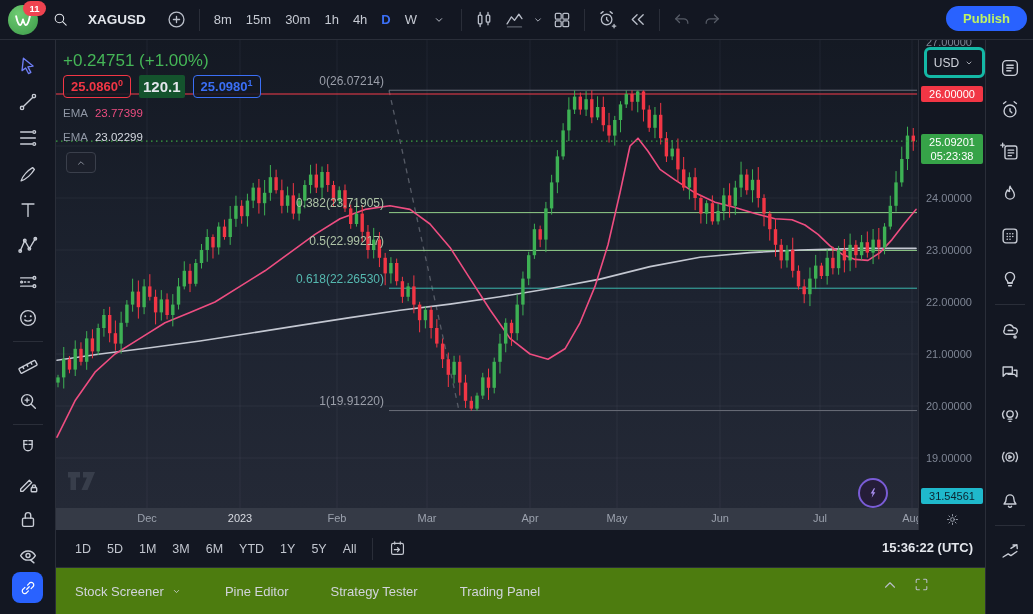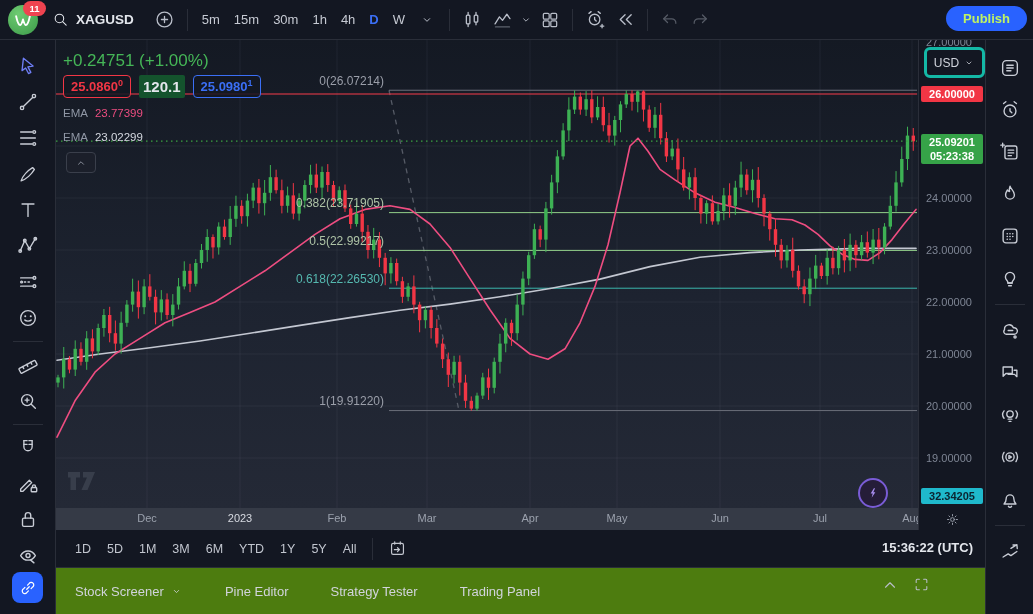--- a/index.html
+++ b/index.html
@@ -13,21 +13,21 @@
   
   #topbar{left:0;top:0;width:1033px;height:39px;display:flex;align-items:center;
           border-bottom:1px solid #2a2e39;background:#131722;z-index:30;}
   .tb-sep{width:1px;height:22px;background:#2a2e39;margin:0 7px;flex:none;}
   .tb-btn{display:flex;align-items:center;justify-content:center;height:32px;min-width:30px;
           border-radius:4px;color:#b9bec9;cursor:pointer;flex:none;}
   #logo{position:relative;width:30px;height:30px;margin:0 14px 0 8px;flex:none;}
   #logo .disc{width:30px;height:30px;border-radius:50%;background:radial-gradient(circle at 35% 30%,#6ecb72,#3c9a49);}
   #logo .nbadge{position:absolute;right:-8px;top:-4px;min-width:17px;height:15px;border-radius:8px;
                 background:#ef4350;color:#fff;font-size:9.5px;font-weight:700;display:flex;align-items:center;justify-content:center;padding:0 3px;}
-  #symbol-search{display:flex;align-items:center;gap:7px;font-weight:700;font-size:13.5px;color:#e3e6ec;cursor:pointer;}
+  #symbol-search{display:flex;align-items:center;gap:19px;font-weight:700;font-size:13.5px;color:#e3e6ec;cursor:pointer;}
   .tf{font-size:13px;color:#c6cad3;padding:0 7px;height:30px;display:flex;align-items:center;border-radius:4px;cursor:pointer;flex:none;}
   .tf.active{color:#3b6ff5;font-weight:700;}
   #account{display:flex;align-items:center;gap:8px;font-size:13px;color:#d1d4dc;cursor:pointer;}
   #publish{position:absolute;right:6px;top:6px;height:25px;padding:0 17px;background:#2962ff;color:#bef264;
            border:none;border-radius:14px;font-size:13px;font-weight:600;font-family:inherit;cursor:pointer;}
 
   
   #lefttools{left:0;top:39px;width:55px;height:575px;border-right:1px solid #2a2e39;background:#131722;z-index:20;}
   #righttools{left:985px;top:39px;width:48px;height:575px;border-left:1px solid #2a2e39;background:#131722;z-index:20;}
   .toolcol{display:flex;flex-direction:column;align-items:center;}
@@ -56,21 +56,21 @@
   .fib-label{position:absolute;right:649px;font-size:12px;z-index:4;white-space:nowrap;}
   #watermark{left:66px;top:470px;z-index:4;opacity:.95;}
   #boost{left:858px;top:478px;width:26px;height:26px;border-radius:50%;background:#251d38;border:2px solid #7a5cd6;
          display:flex;align-items:center;justify-content:center;z-index:5;cursor:pointer;}
 
   
   #price-axis{left:918px;top:39px;width:67px;height:491px;border-left:1px solid #2a2e39;background:#131722;overflow:hidden;z-index:10;}
   #usd-btn{position:absolute;left:5px;top:8px;width:55px;height:25px;border:3px solid #14b8a6;border-radius:6px;
            display:flex;align-items:center;justify-content:center;gap:4px;font-size:12px;color:#d1d4dc;cursor:pointer;}
   .ptick{position:absolute;left:7px;font-size:11px;color:#7e8594;}
-  .pbadge{position:absolute;left:2px;width:62px;border-radius:2px;font-size:11px;font-weight:700;color:#fff;
+  .pbadge{position:absolute;left:2px;width:62px;border-radius:2px;font-size:11px;font-weight:400;color:#fff;
           display:flex;flex-direction:column;align-items:center;justify-content:center;line-height:14px;}
   #gear-cell{left:918px;top:508px;width:67px;height:22px;border-left:1px solid #2a2e39;background:#131722;
              display:flex;align-items:center;justify-content:center;color:#9aa0ac;z-index:11;}
 
   
   #time-axis{left:55px;top:508px;width:863px;height:22px;background:#353a46;overflow:hidden;z-index:9;}
   .mtick{position:absolute;top:4px;font-size:11px;color:#9ba1ad;transform:translateX(-50%);}
   .mtick.strong{color:#d7dae1;}
 
   
@@ -111,21 +111,21 @@
     <div class="tb-btn" style="margin-left:16px">
       <span>
           <svg class="ic" width="21" height="21" viewBox="0 0 24 24">
             <circle cx="12" cy="12" r="8.5"></circle>
             <path d="M12 8.5v7M8.5 12h7"></path>
           </svg>
         </span>
     </div>
     <div class="tb-sep"></div>
     <div id="tf-group" style="display:flex;align-items:center">
-        <div class="tf">5m</div>
+        <div class="tf">8m</div>
         <div class="tf">15m</div>
         <div class="tf">30m</div>
         <div class="tf">1h</div>
         <div class="tf">4h</div>
         <div class="tf active">D</div>
         <div class="tf">W</div>
       </div>
     <div class="tb-btn">
         <span>
           <svg class="ic" width="16" height="16" viewBox="0 0 24 24">
@@ -701,21 +701,21 @@
         <div class="ptick" style="top: 205px;">23.00000</div>
         <div class="ptick" style="top: 257px;">22.00000</div>
         <div class="ptick" style="top: 309px;">21.00000</div>
         <div class="ptick" style="top: 361px;">20.00000</div>
         <div class="ptick" style="top: 413px;">19.00000</div>
         <div class="pbadge" style="top: 47px; height: 16px; background: rgb(242, 54, 69);">26.00000</div>
         <div class="pbadge" style="top: 95.2155px; height: 30px; background: rgb(54, 163, 72);">
           <span>25.09201</span>
           <span>05:23:38</span>
         </div>
-        <div class="pbadge" style="top: 449px; height: 16px; background: rgb(31, 185, 204); color: rgb(11, 36, 48);">32.34205</div>
+        <div class="pbadge" style="top: 449px; height: 16px; background: rgb(31, 185, 204); color: rgb(11, 36, 48);">31.54561</div>
       </div>
   </div>
   <div id="gear-cell" class="abs">
     <svg class="ic" width="15" height="15" viewBox="0 0 24 24">
         <circle cx="12" cy="12" r="3"></circle>
         <path d="M12 4v2.2M12 17.8V20M4 12h2.2M17.8 12H20M6.3 6.3l1.6 1.6M16.1 16.1l1.6 1.6M17.7 6.3l-1.6 1.6M7.9 16.1l-1.6 1.6"></path>
       </svg>
   </div>
 
   <div id="time-axis" class="abs">

